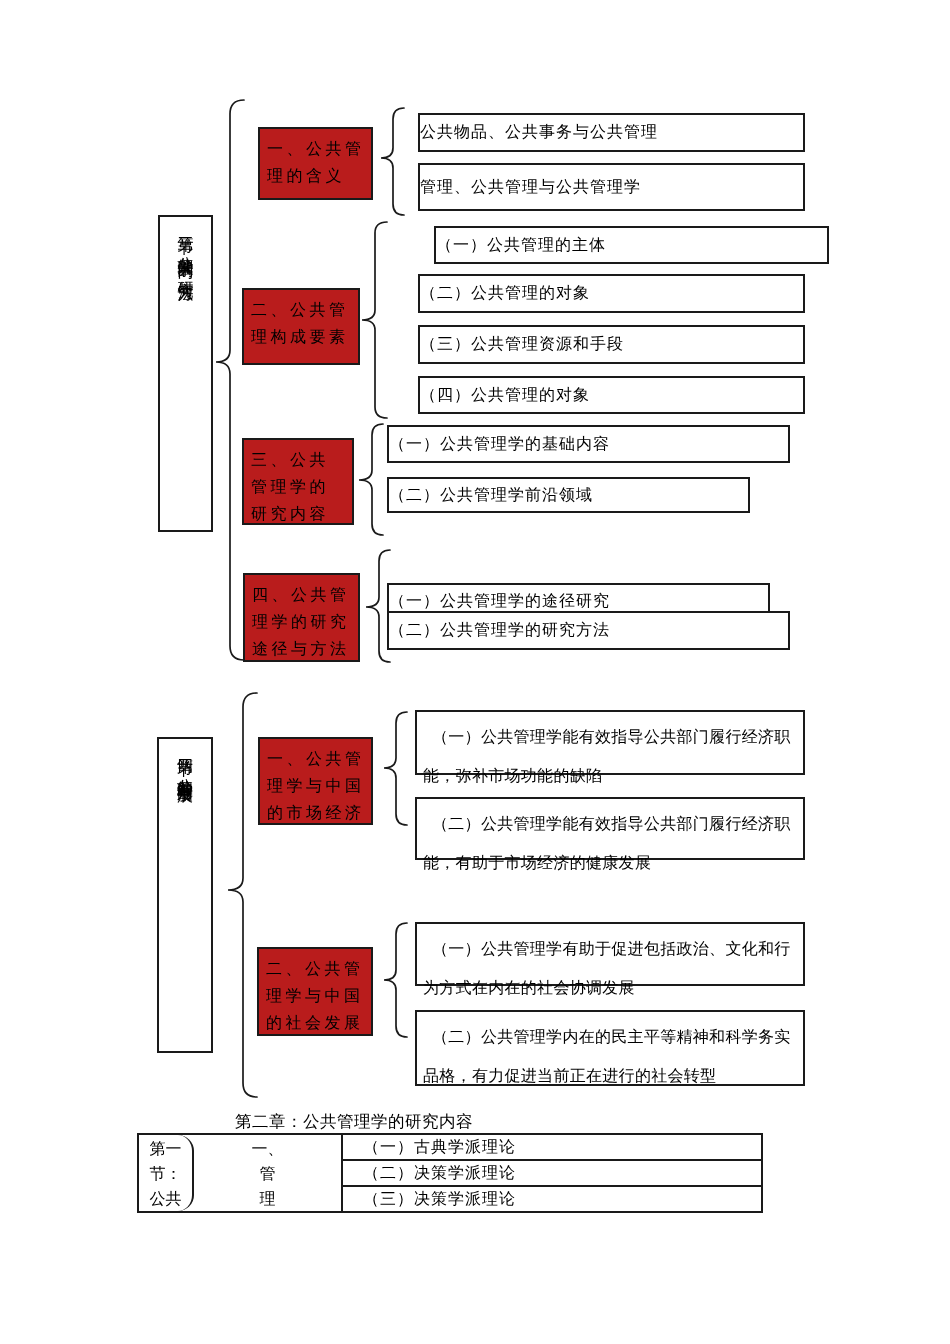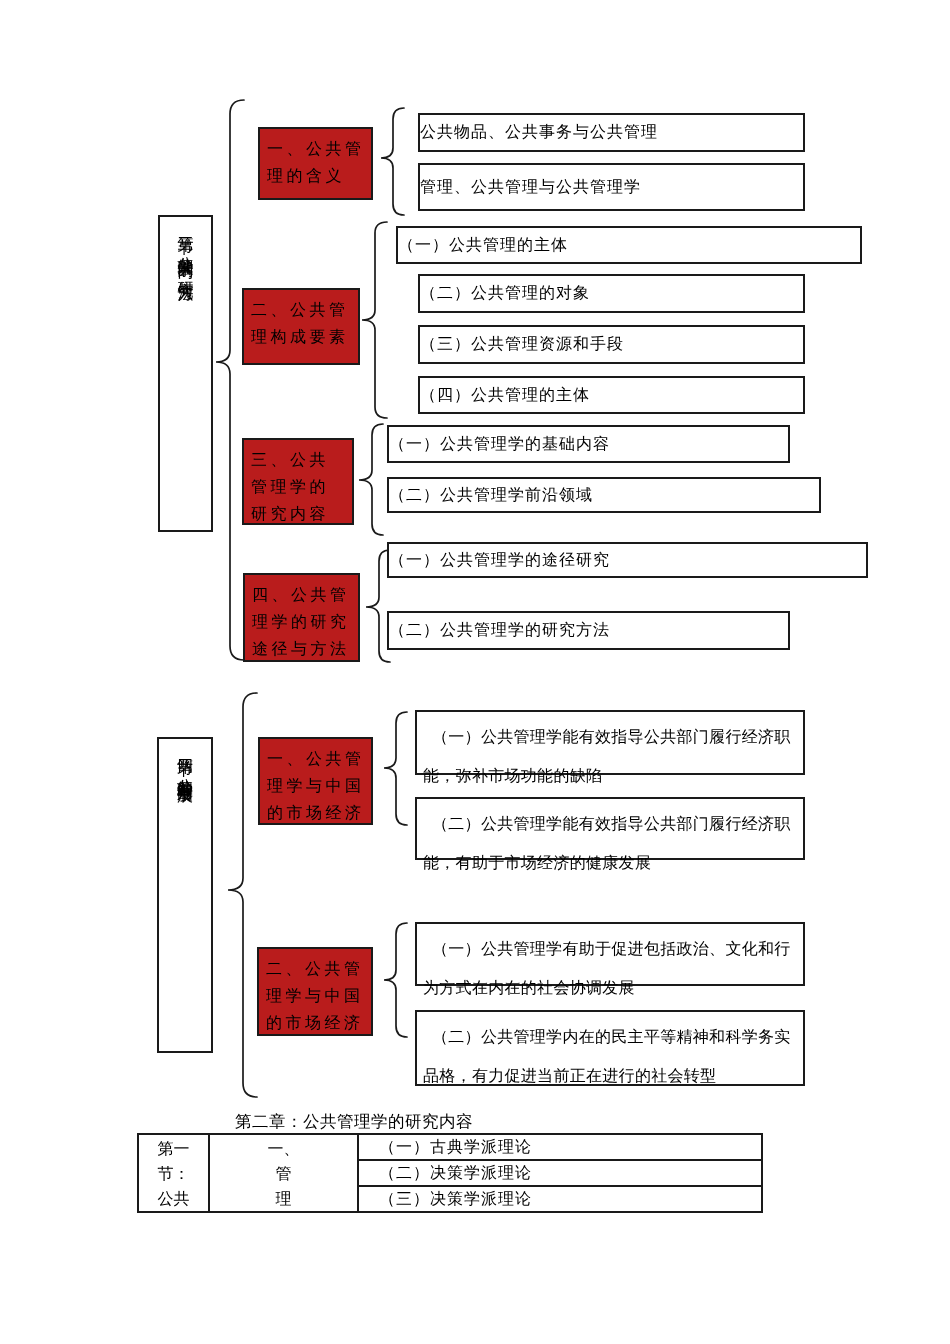--- a/index.html
+++ b/index.html
@@ -36,23 +36,23 @@
     font-size:16px;letter-spacing:0.3px;line-height:39px;
     word-break:break-all;
   }
   .heading{
     position:absolute;font-size:16.5px;letter-spacing:0.5px;white-space:nowrap;
   }
   .ctable{
     position:absolute;border:2px solid #1a1a1a;background:#fff;
     box-sizing:border-box;display:flex;
   }
-  .ctable .c1{width:71px;border-right:2px solid #1a1a1a;box-sizing:border-box;
+  .ctable .c1{width:55px;border-right:2px solid #1a1a1a;box-sizing:border-box;
     display:flex;flex-direction:column;justify-content:center;align-items:center;
-    font-size:16px;line-height:25px;}
+    font-size:16px;line-height:25px;border-radius:16px;}
   .ctable .c2{width:149px;border-right:2px solid #1a1a1a;box-sizing:border-box;
     display:flex;flex-direction:column;justify-content:center;align-items:center;
     font-size:16px;line-height:25px;}
   .ctable .c3{flex:1;display:flex;flex-direction:column;}
   .ctable .c3 .trow{flex:1;display:flex;align-items:center;padding-left:20px;
     font-size:16px;letter-spacing:1px;border-bottom:2px solid #1a1a1a;box-sizing:border-box;}
   .ctable .c3 .trow:last-child{border-bottom:none;}
 </style>
 </head>
 <body>
@@ -75,37 +75,37 @@
   </div>
 
   <div class="mbox" style="left:258px;top:127px;width:115px;height:73px">一、公共管理的含义</div>
   <div class="mbox" style="left:242px;top:288px;width:118px;height:77px">二、公共管理构成要素</div>
   <div class="mbox" style="left:242px;top:438px;width:112px;height:87px">三、公共管理学的研究内容</div>
   <div class="mbox" style="left:243px;top:573px;width:117px;height:89px">四、公共管理学的研究途径与方法</div>
 
   <div class="rbox" style="left:418px;top:113px;width:387px;height:39px">公共物品、公共事务与公共管理</div>
   <div class="rbox" style="left:418px;top:163px;width:387px;height:48px">管理、公共管理与公共管理学</div>
 
-  <div class="rbox" style="left:396px;top:226px;width:466px;height:38px">（一）公共管理的主体</div>
+  <div class="rbox" style="left:434px;top:226px;width:395px;height:38px">（一）公共管理的主体</div>
   <div class="rbox" style="left:418px;top:274px;width:387px;height:39px">（二）公共管理的对象</div>
   <div class="rbox" style="left:418px;top:325px;width:387px;height:39px">（三）公共管理资源和手段</div>
-  <div class="rbox" style="left:418px;top:376px;width:387px;height:38px">（四）公共管理的主体</div>
+  <div class="rbox" style="left:418px;top:376px;width:387px;height:38px">（四）公共管理的对象</div>
 
   <div class="rbox" style="left:387px;top:425px;width:403px;height:38px">（一）公共管理学的基础内容</div>
-  <div class="rbox" style="left:387px;top:477px;width:434px;height:36px">（二）公共管理学前沿领域</div>
+  <div class="rbox" style="left:387px;top:477px;width:363px;height:36px">（二）公共管理学前沿领域</div>
 
-  <div class="rbox" style="left:387px;top:542px;width:481px;height:36px">（一）公共管理学的途径研究</div>
+  <div class="rbox" style="left:387px;top:583px;width:383px;height:36px">（一）公共管理学的途径研究</div>
   <div class="rbox" style="left:387px;top:611px;width:403px;height:39px">（二）公共管理学的研究方法</div>
 
   <div class="vbox" style="left:157px;top:737px;width:56px;height:316px">
     <span class="vtext">第四节　公共管理学与中国发展</span>
   </div>
 
   <div class="mbox" style="left:258px;top:737px;width:115px;height:88px">一、公共管理学与中国的市场经济</div>
-  <div class="mbox" style="left:257px;top:947px;width:116px;height:89px">二、公共管理学与中国的市场经济</div>
+  <div class="mbox" style="left:257px;top:947px;width:116px;height:89px">二、公共管理学与中国的社会发展</div>
 
   <div class="rbox2" style="left:415px;top:710px;width:390px;height:65px">（一）公共管理学能有效指导公共部门履行经济职能，弥补市场功能的缺陷</div>
   <div class="rbox2" style="left:415px;top:797px;width:390px;height:63px">（二）公共管理学能有效指导公共部门履行经济职能，有助于市场经济的健康发展</div>
   <div class="rbox2" style="left:415px;top:922px;width:390px;height:64px">（一）公共管理学有助于促进包括政治、文化和行为方式在内在的社会协调发展</div>
   <div class="rbox2" style="left:415px;top:1010px;width:390px;height:76px">（二）公共管理学内在的民主平等精神和科学务实品格，有力促进当前正在进行的社会转型</div>
 
   <div class="heading" style="left:235px;top:1111px">第二章：公共管理学的研究内容</div>
 
   <div class="ctable" style="left:137px;top:1133px;width:626px;height:80px">
     <div class="c1">

